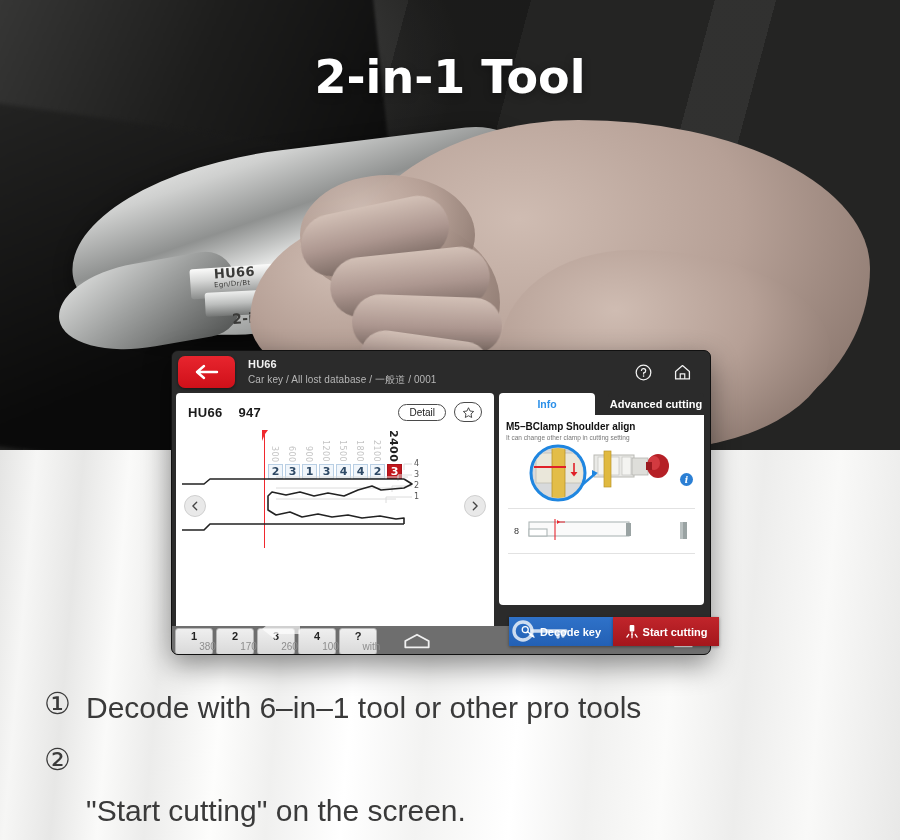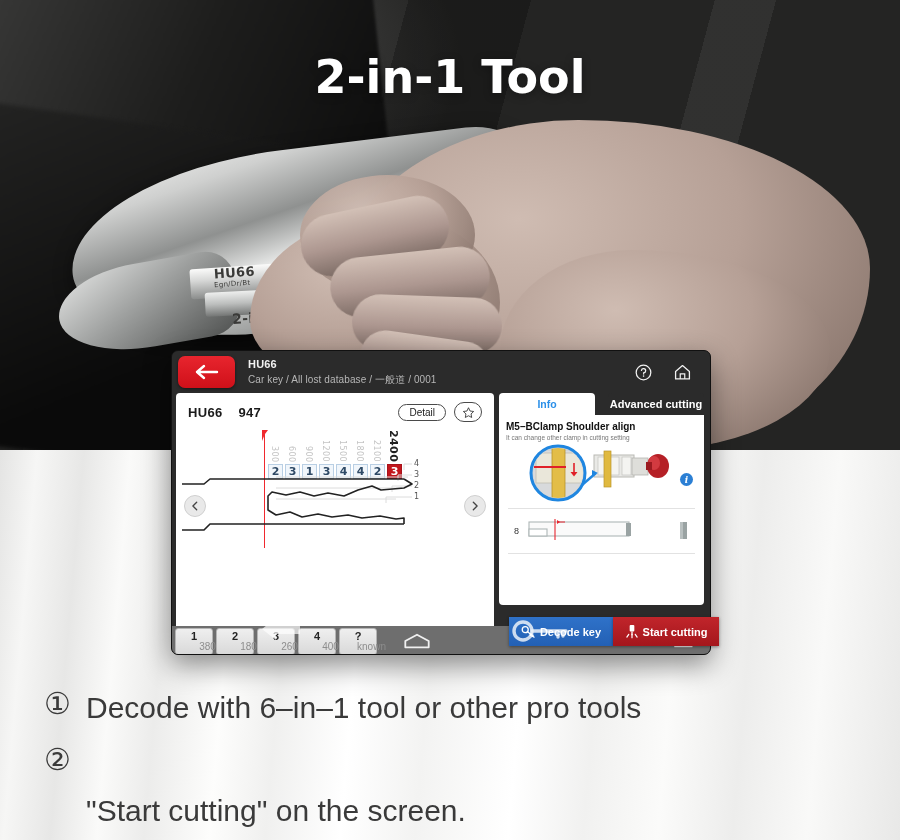--- a/index.html
+++ b/index.html
@@ -619,33 +619,33 @@
     </div>
   </div>
 
   <div class="tb-foot">
     <div class="dkey">
       <div class="dkey-n">1</div>
       <div class="dkey-v">380</div>
     </div>
     <div class="dkey">
       <div class="dkey-n">2</div>
-      <div class="dkey-v">180</div>
+      <div class="dkey-v">170</div>
     </div>
     <div class="dkey">
       <div class="dkey-n">3</div>
       <div class="dkey-v">260</div>
     </div>
     <div class="dkey">
       <div class="dkey-n">4</div>
-      <div class="dkey-v">400</div>
+      <div class="dkey-v">100</div>
     </div>
     <div class="dkey">
       <div class="dkey-n">?</div>
-      <div class="dkey-v">known</div>
+      <div class="dkey-v">with</div>
     </div>
 
     <div class="nav-icons">
       <svg width="30" height="18" viewBox="0 0 32 20">
         <path d="M3 17 L3 10 L16 3 L29 10 L29 17 Z" stroke="#f0f0f0" stroke-width="2" fill="none" stroke-linejoin="round"></path>
       </svg>
     </div>
     <div class="nav-spacer"></div>
     <div class="nav-rec">
       <svg width="30" height="20" viewBox="0 0 32 22">

